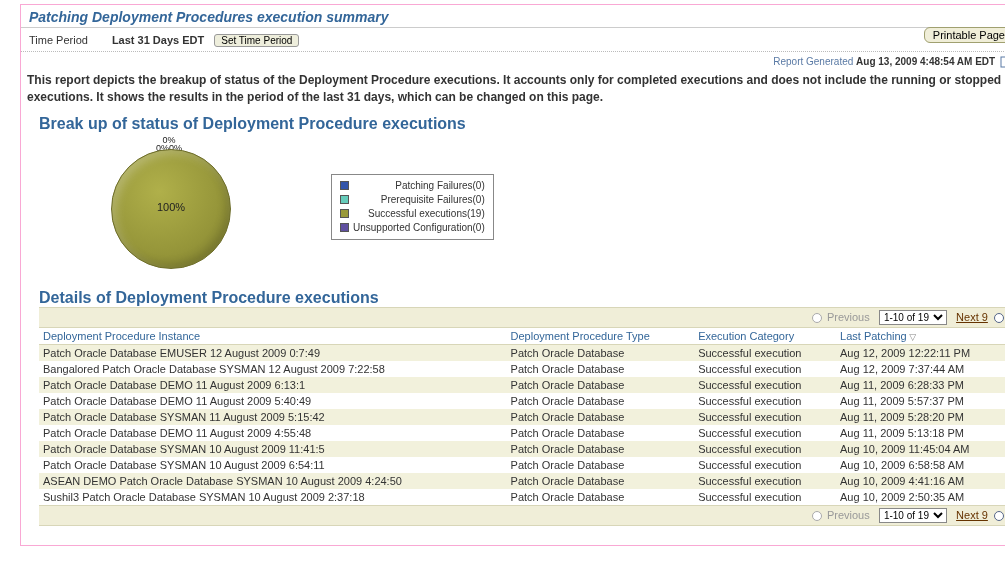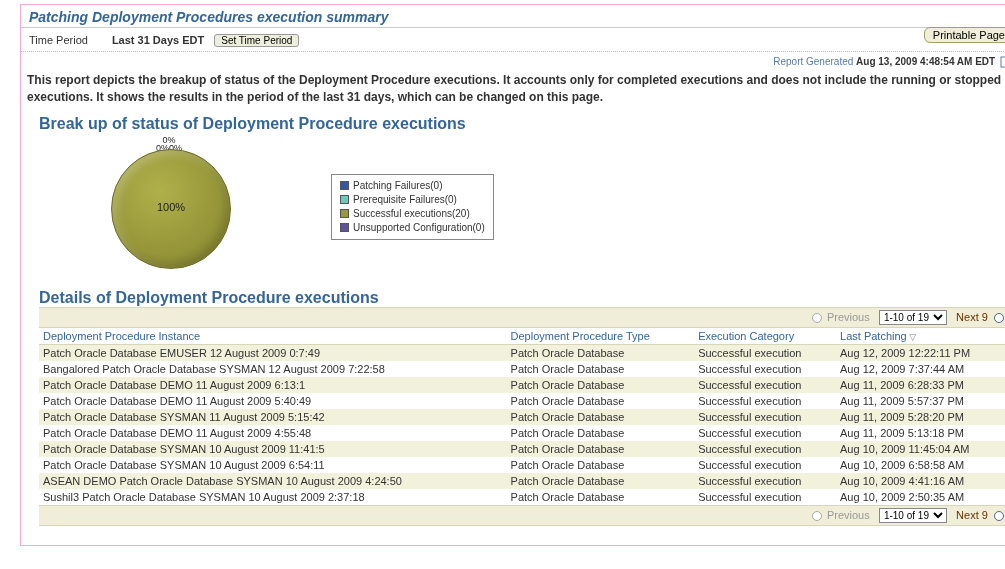--- a/index.html
+++ b/index.html
@@ -125,20 +125,21 @@
     padding: 4px 8px;
     background: #fff;
     font-size: 10px;
   }
   .legend-row {
     display: flex;
     align-items: center;
     gap: 4px;
     white-space: nowrap;
     line-height: 1.4;
+    justify-content: space-between;
   }
   .swatch {
     width: 9px; height: 9px;
     border: 1px solid #555;
     display: inline-block;
   }
   .table-section {
     padding: 0px 8px 4px 18px;
   }
   .pager-bar {
@@ -165,20 +166,21 @@
     vertical-align: middle;
     background: #fff;
     margin-right: 2px;
   }
   .pager-bar .circle-icon.active {
     border-color: #568;
     background: #fff;
   }
   .next-link {
     color: #663300;
+    text-decoration: underline;
     cursor: pointer;
   }
   table.detail {
     width: 100%;
     border-collapse: collapse;
     font-size: 11px;
   }
   table.detail th {
     text-align: left;
     color: #336699;
@@ -245,21 +247,21 @@
       <div class="legend-row">
         <span class="swatch" style="background:#3355aa"></span>
         <span>Patching Failures(0)</span>
       </div>
       <div class="legend-row">
         <span class="swatch" style="background:#66ccbb"></span>
         <span>Prerequisite Failures(0)</span>
       </div>
       <div class="legend-row">
         <span class="swatch" style="background:#9a9a3a"></span>
-        <span>Successful executions(20)</span>
+        <span>Successful executions(19)</span>
       </div>
       <div class="legend-row">
         <span class="swatch" style="background:#6050a0"></span>
         <span>Unsupported Configuration(0)</span>
       </div>
     </div>
   </div>
 
   <div class="section-heading">Details of Deployment Procedure executions</div>
 

